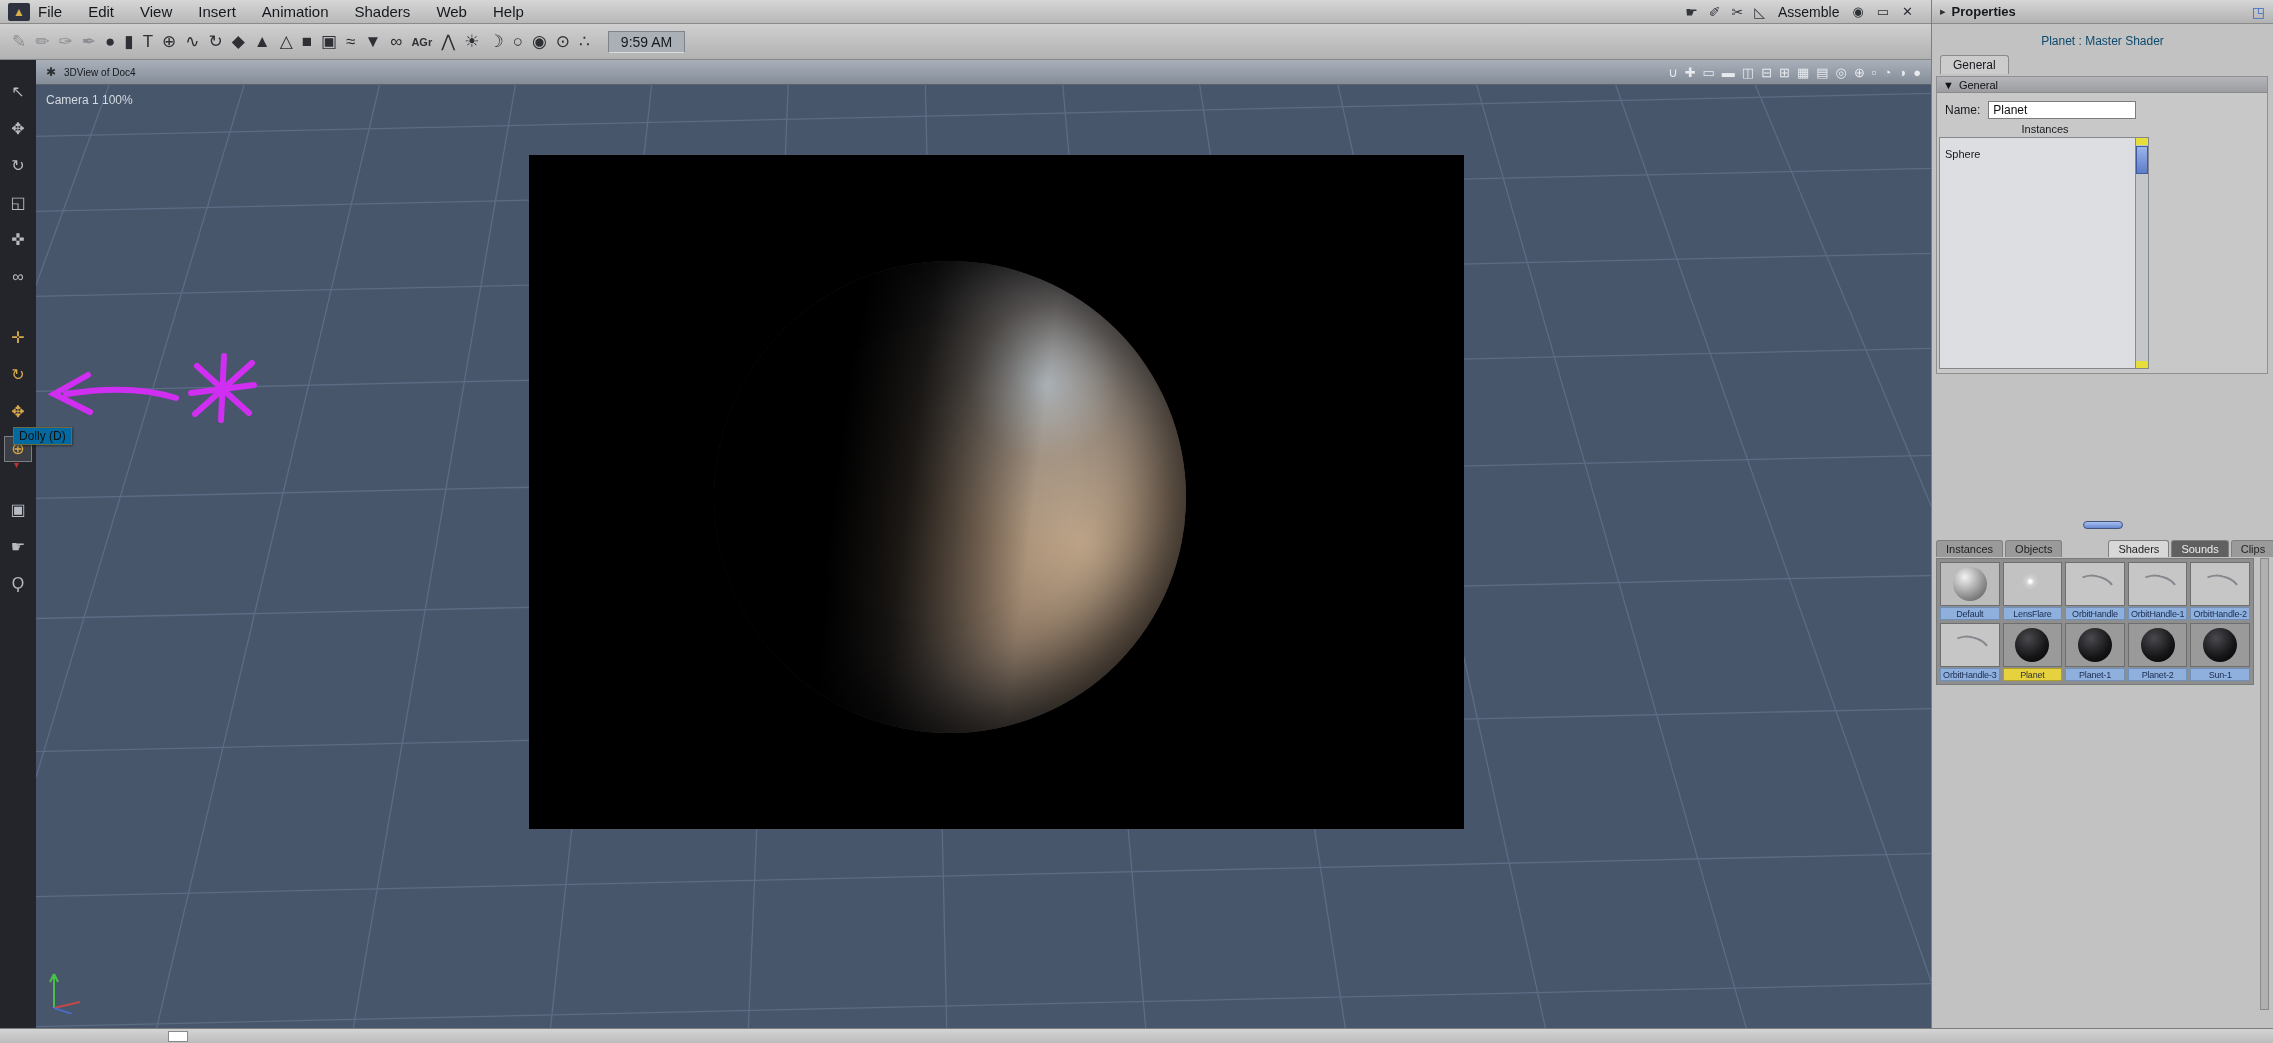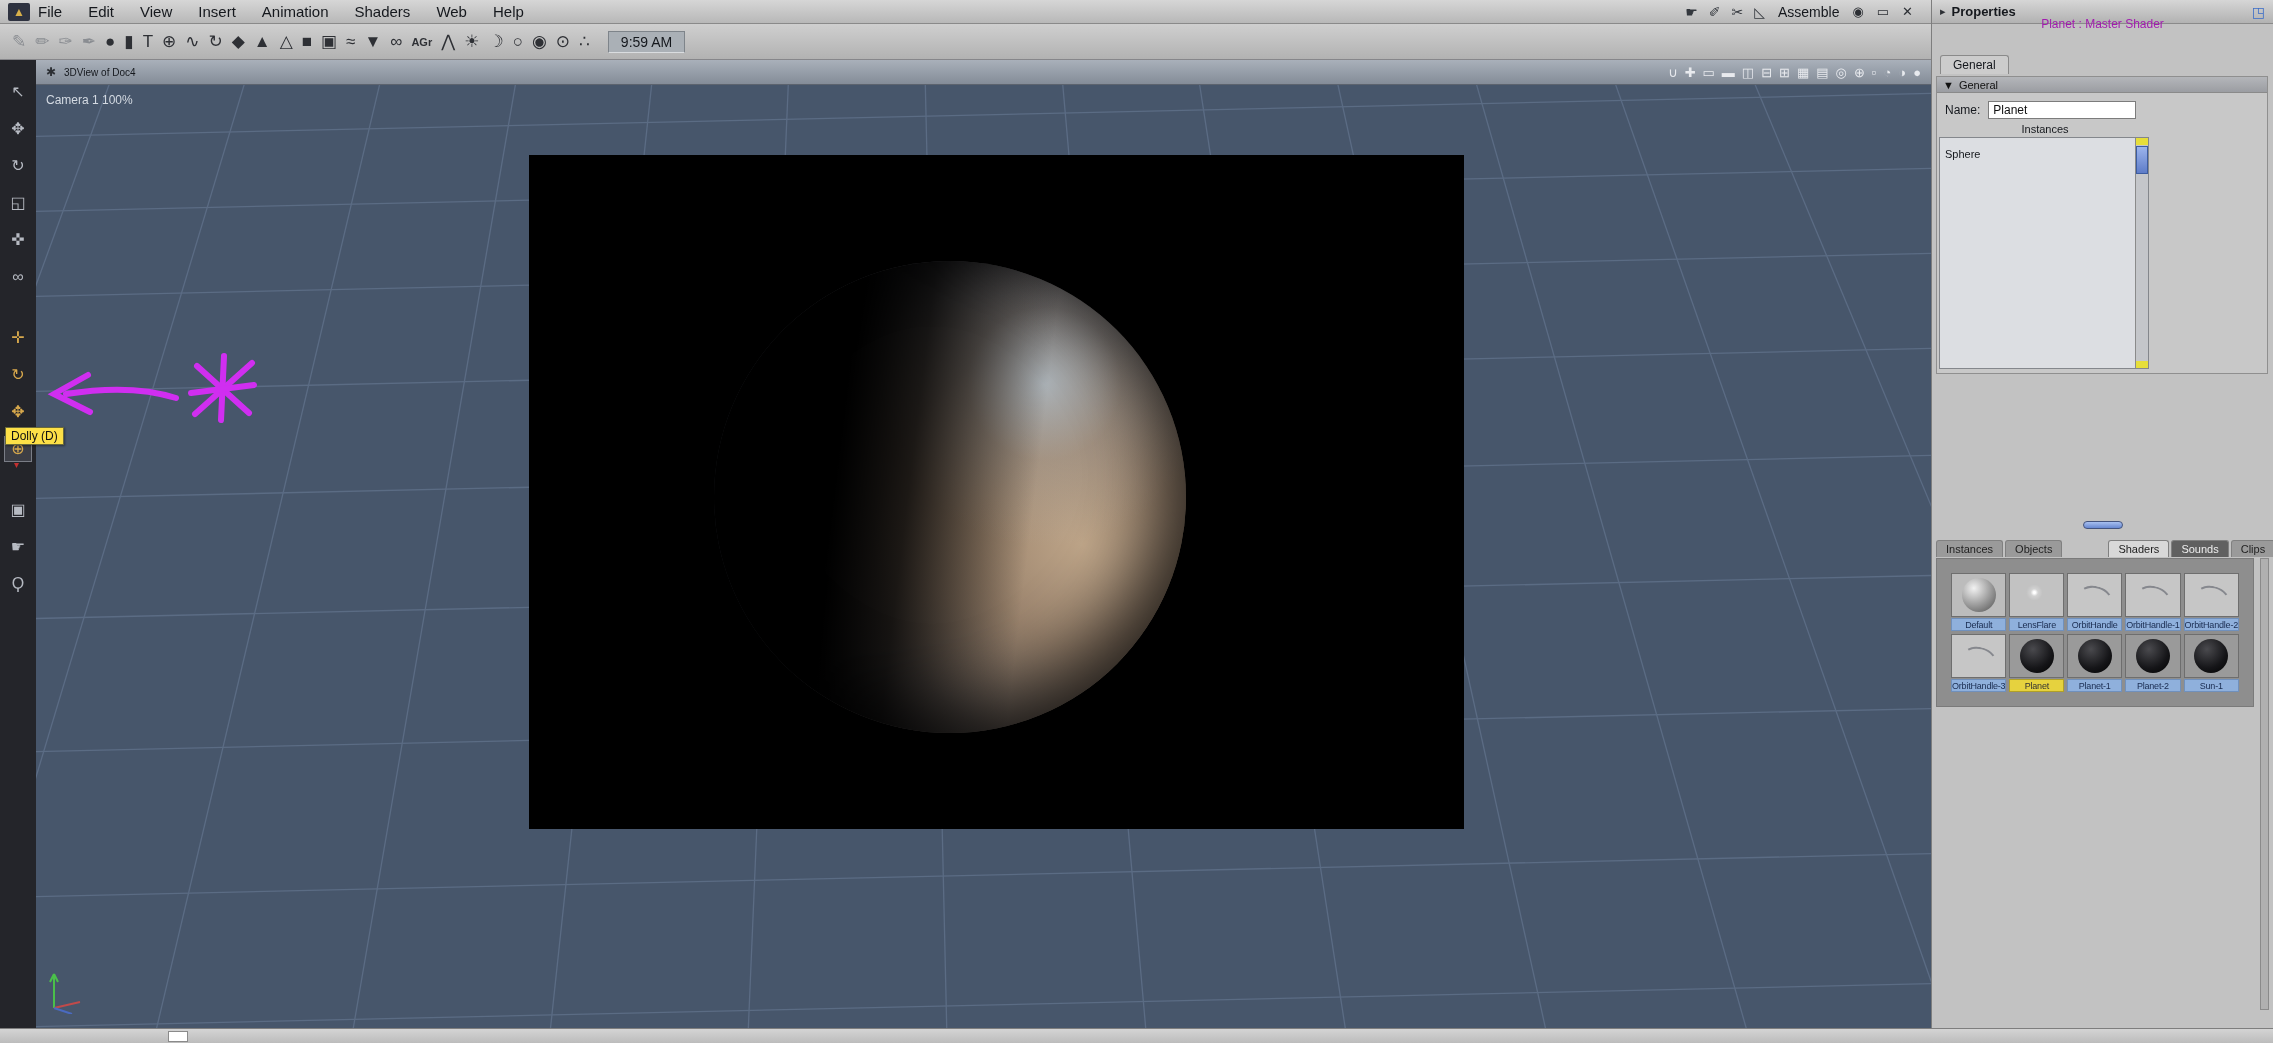--- a/index.html
+++ b/index.html
@@ -48,51 +48,51 @@
       radial-gradient(circle at 70% 26%, rgba(185,200,212,0.75) 0%, rgba(185,200,212,0.18) 16%, rgba(185,200,212,0) 34%),
       radial-gradient(circle at 78% 60%, rgba(198,172,142,0.9) 0%, rgba(166,140,114,0.75) 22%, rgba(120,104,90,0.5) 45%, rgba(120,104,90,0) 70%),
       radial-gradient(circle at 60% 50%, #8e7a68 0%, #74655a 30%, #4c4a4c 55%, #1c1e24 78%, #050608 100%);
   }
   .planet::after{content:"";position:absolute;inset:0;border-radius:50%;
     background:linear-gradient(97deg, #000 28%, rgba(0,0,0,0.78) 42%, rgba(0,0,0,0) 66%);
     box-shadow:inset -18px -22px 70px rgba(0,0,0,0.7);}
   .axis{position:absolute;left:6px;bottom:14px;}
 
   
-  .tooltip{position:absolute;left:5px;top:427px;background:#fde047;border:1px solid #6a6a3a;font-size:12px;padding:1px 5px;color:#111;z-index:60;box-shadow:1px 1px 2px rgba(0,0,0,.4);white-space:nowrap;}
+  .tooltip{position:absolute;left:13px;top:427px;background:#0369a1;border:1px solid #6a6a3a;font-size:12px;padding:1px 5px;color:#111;z-index:60;box-shadow:1px 1px 2px rgba(0,0,0,.4);white-space:nowrap;}
   #annotation{position:absolute;left:0;top:0;z-index:70;pointer-events:none;}
 
   
   #panel{position:absolute;left:1931px;top:0;width:342px;height:1028px;background:#c2c2c2;border-left:1px solid #7e7e7e;box-sizing:border-box;z-index:11;}
   .p-header{height:24px;background:linear-gradient(#d6d6d6,#b2b2b2);border-bottom:1px solid #8a8a8a;display:flex;align-items:center;gap:6px;padding:0 8px;box-sizing:border-box;}
   .p-arrow{font-size:11px;color:#2c2f34;}
   .p-title{font-size:13px;font-weight:bold;color:#15181d;}
   .p-corner{margin-left:auto;color:#3a6cc8;font-size:14px;}
-  .p-subtitle{position:absolute;top:17px;left:0;right:0;text-align:center;font-size:12px;color:#a21caf;}
+  .p-subtitle{position:absolute;top:34px;left:0;right:0;text-align:center;font-size:12px;color:#0c4a6e;}
   .p-tab{position:absolute;left:8px;top:55px;padding:2px 12px;font-size:12px;background:#cccccc;border:1px solid #8a8a8a;border-bottom:none;border-radius:3px 3px 0 0;color:#15181d;}
   .p-section{position:absolute;left:4px;top:76px;width:332px;height:298px;border:1px solid #8f8f8f;background:#c8c8c8;box-sizing:border-box;}
   .p-sec-head{height:15px;background:linear-gradient(#b4b6ba,#9b9da2);border-bottom:1px solid #8a8a8a;font-size:11px;display:flex;align-items:center;gap:5px;padding:0 6px;color:#111;}
   .name-row{position:absolute;left:8px;top:24px;display:flex;align-items:center;gap:8px;font-size:12px;color:#15181d;}
   .name-input{width:138px;height:16px;font-size:12px;border:1px solid #7c7c7c;background:#fff;padding:0 4px;font-family:inherit;color:#111;}
   .inst-label{position:absolute;top:46px;left:0;width:216px;text-align:center;font-size:11px;color:#15181d;}
   .listbox{position:absolute;left:2px;top:60px;width:210px;height:232px;background:#dcdee2;border:1px solid #84878c;box-sizing:border-box;}
   .listbox ul{margin:0;padding:0;list-style:none;}
   .list-item{font-size:11px;padding:10px 5px;color:#15181d;}
   .sb{position:absolute;right:0;top:0;bottom:0;width:12px;border-left:1px solid #8a8a8a;background:#c4c6ca;}
   .sb i{display:block;}
   .sb .cap{position:absolute;left:0;right:0;height:7px;background:#e6de3a;}
   .cap.top{top:0;}.cap.bot{bottom:0;}
   .sb .thumb-s{position:absolute;left:0;right:0;top:8px;height:28px;background:linear-gradient(#9cb4ec,#5e7cc8);border:1px solid #3c5ca0;box-sizing:border-box;}
   .splitter{position:absolute;left:50%;top:521px;transform:translateX(-50%);width:40px;height:8px;border-radius:4px;background:linear-gradient(#a8c0f0,#6888d0);border:1px solid #44547e;box-sizing:border-box;}
   .b-tabs{position:absolute;left:4px;top:540px;display:flex;gap:2px;align-items:flex-end;}
   .b-tab{padding:2px 9px;font-size:11px;border:1px solid #808080;border-bottom:none;background:#a8a8a8;color:#222;border-radius:3px 3px 0 0;cursor:pointer;}
   .b-tab.active{background:#d8d8d8;margin-left:44px;}
   .b-tab.dark{background:#606060;color:#eee;}
   .b-tab.dim{background:#9a9a9a;}
-  .b-grid{position:absolute;left:4px;top:558px;width:318px;display:grid;grid-template-columns:repeat(5,1fr);gap:3px;padding:14px;background:#8e8e8e;border:1px solid #7a7a7a;box-sizing:border-box;}
+  .b-grid{position:absolute;left:4px;top:558px;width:318px;display:grid;grid-template-columns:repeat(5,1fr);gap:3px;padding:3px;background:#8e8e8e;border:1px solid #7a7a7a;box-sizing:border-box;}
   .cell{display:flex;flex-direction:column;cursor:pointer;}
   .thumb{height:44px;background:#bcbcbc;border:1px solid #6e6e6e;position:relative;box-sizing:border-box;}
   .thumb.ball::before{content:"";position:absolute;left:50%;top:50%;width:34px;height:34px;transform:translate(-50%,-50%);border-radius:50%;background:radial-gradient(circle at 35% 30%, #f2f2f2, #b0b0b0 40%, #565656 95%);}
   .thumb.darkball{background:#9a9a9a;}
   .thumb.darkball::before{content:"";position:absolute;left:50%;top:50%;width:34px;height:34px;transform:translate(-50%,-50%);border-radius:50%;background:radial-gradient(circle at 38% 30%, #4a4a4e, #151518 60%, #000 100%);}
   .thumb.flare{background:radial-gradient(circle at 46% 44%, #ffffff 3%, rgba(255,255,255,0.25) 10%, rgba(255,255,255,0) 22%), #c2c2c2;}
   .thumb.curve{background:#c6c6c6;}
   .thumb.curve::before{content:"";position:absolute;left:8px;right:8px;top:12px;height:26px;border:2px solid transparent;border-top-color:#86888e;border-radius:50%;transform:rotate(14deg);}
   .clabel{height:13px;font-size:9px;line-height:12px;letter-spacing:-0.2px;text-align:center;background:#8fb0dc;color:#1a2c50;overflow:hidden;white-space:nowrap;border:1px solid #7090bc;box-sizing:border-box;margin-top:1px;}
   .clabel.sel{background:#e6d23e;border-color:#b0a028;color:#333;}

